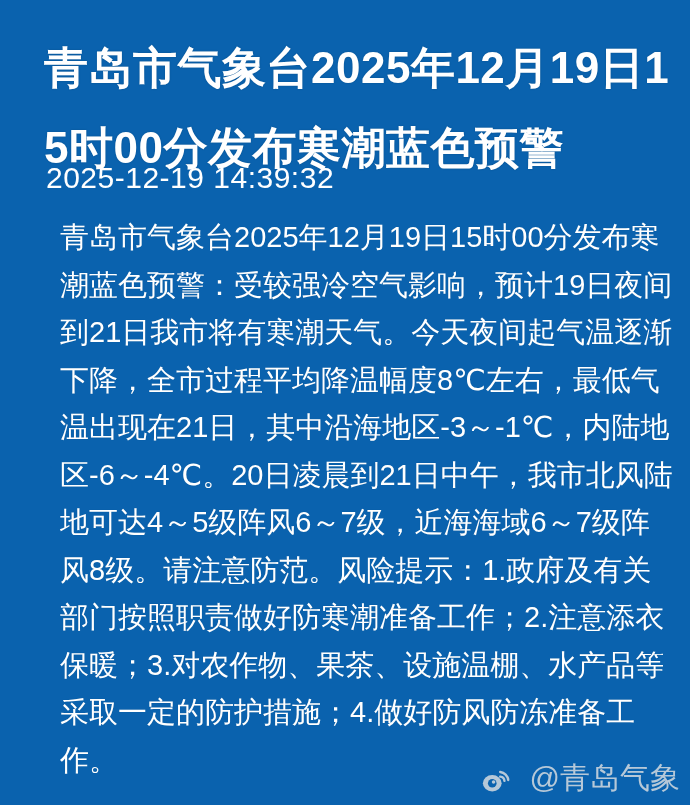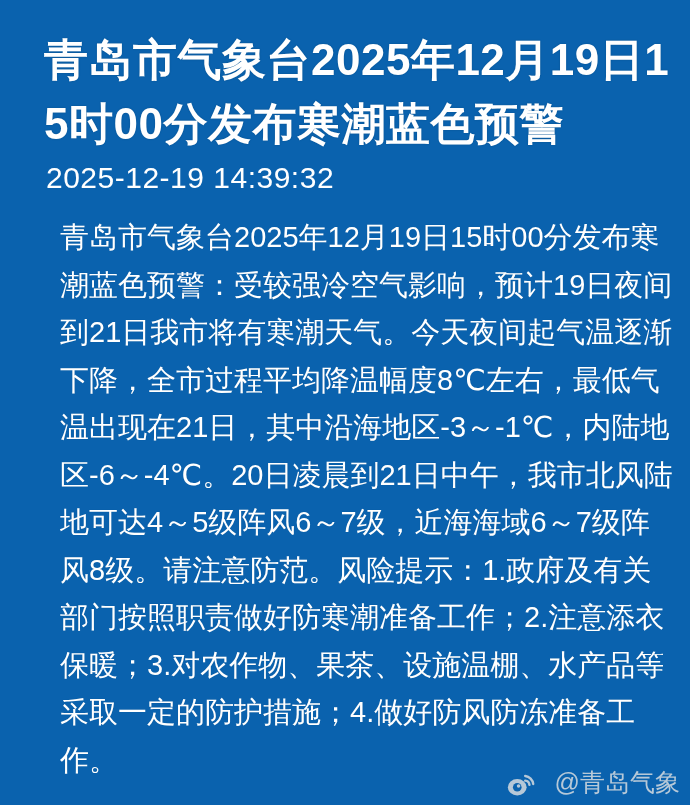--- a/index.html
+++ b/index.html
@@ -15,21 +15,21 @@
     font-family: "Liberation Sans", "DejaVu Sans", sans-serif;
     overflow: hidden;
   }
   .title {
     position: absolute;
     left: 44px;
     top: 28px;
     width: 640px;
     margin: 0;
     font-size: 44px;
-    line-height: 64px;
+    line-height: 80px;
     font-weight: 700;
     letter-spacing: 0.5px;
     word-break: break-all;
     text-shadow: 0 0 2px rgba(0,0,0,0.18);
   }
   .timestamp {
     position: absolute;
     left: 46px;
     top: 161px;
     font-size: 30px;
@@ -50,21 +50,21 @@
     text-shadow: 0 0 1px rgba(0,0,0,0.12);
   }
   .watermark {
     position: absolute;
     right: 10px;
     bottom: 6px;
     display: flex;
     align-items: center;
     gap: 19px;
     color: var(--color-watermark, #c9d4dd);
-    font-size: 25px;
+    font-size: 30px;
     font-weight: 400;
     opacity: 0.9;
   }
   .weibo-icon {
     display: inline-flex;
     width: 30px;
     height: 30px;
   }
   .weibo-icon svg {
     width: 100%;

